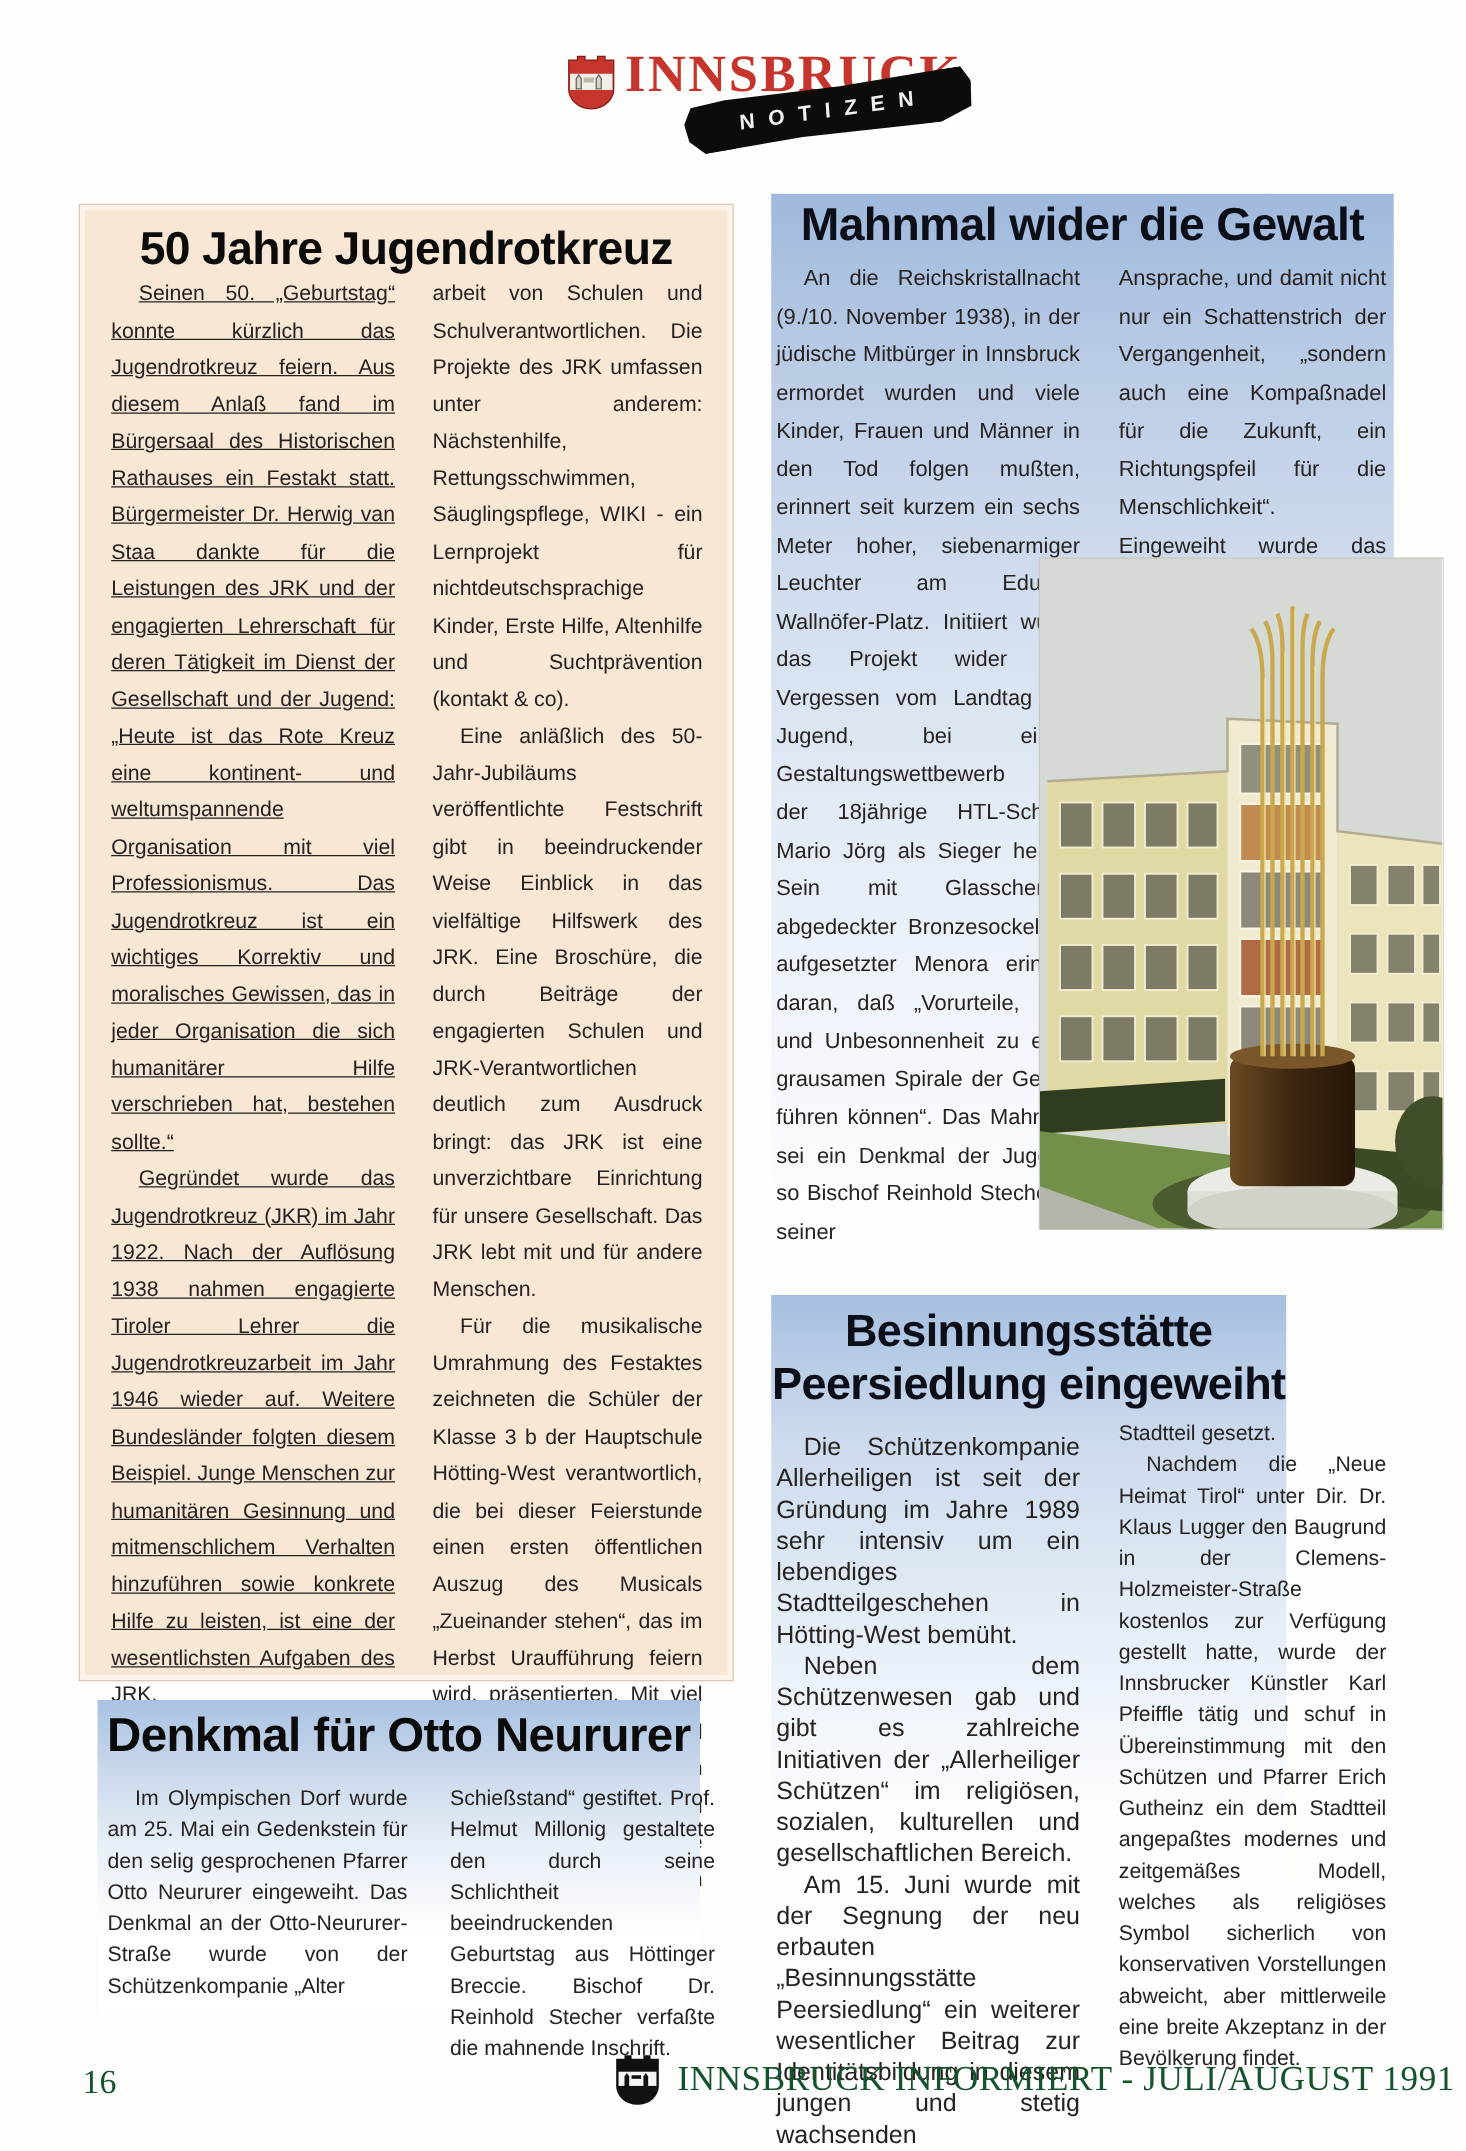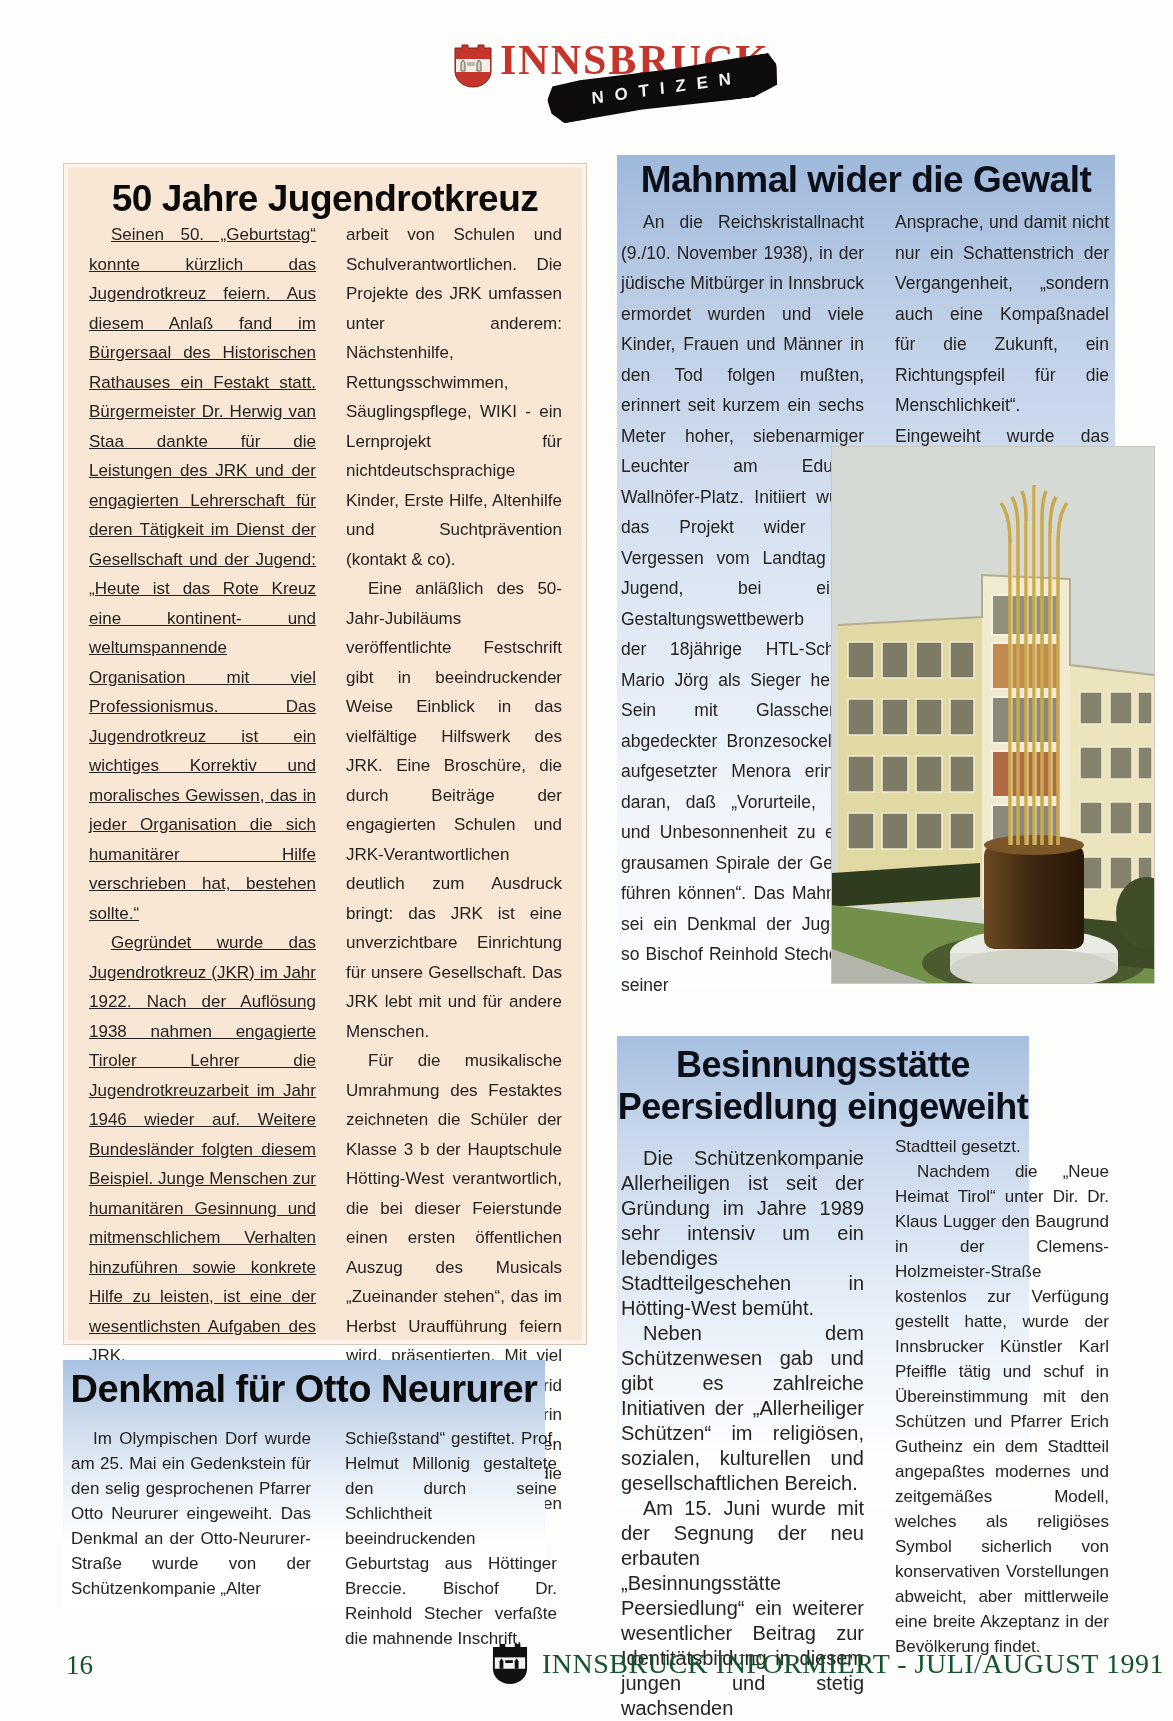--- a/index.html
+++ b/index.html
@@ -46,21 +46,21 @@
 
   
   .besinnung{position:absolute;left:617px;top:1036px;width:412px;height:470px;
              background:linear-gradient(180deg,#a6bfe0 0%,#c9d8ec 22%,#e4edf7 55%,#fdfeff 90%);}
   .besinnung h1{position:absolute;left:0;top:8px;width:100%;margin:0;text-align:center;
                 font-size:36px;line-height:42px;letter-spacing:-0.5px;color:#0c0f18;}
   .besinnung .c1{left:4px;top:110px;width:243px;font-size:20px;line-height:25px;}
   .besinnung .c2{left:278px;top:98px;width:214px;font-size:17px;line-height:25px;}
 
   
-  .neururer{position:absolute;left:63px;top:1360px;width:482px;height:252px;
+  .neururer{position:absolute;left:78px;top:1360px;width:482px;height:252px;
             background:linear-gradient(180deg,#a9c2e2 0%,#c6d6ea 20%,#e6eef7 45%,#ffffff 75%);}
   .neururer h1{position:absolute;left:0;top:8px;width:100%;margin:0;text-align:center;
                font-size:38px;letter-spacing:-0.5px;color:#0b0b0b;}
   .neururer .c1{left:8px;top:66px;width:240px;font-size:17px;line-height:25px;}
   .neururer .c2{left:282px;top:66px;width:212px;font-size:17px;line-height:25px;}
 
   
   .footer{position:absolute;left:0;top:1636px;width:1173px;height:70px;
           font-family:"Liberation Serif",serif;color:#14532d;}
   .page-num{position:absolute;left:66px;top:14px;font-size:27px;}

